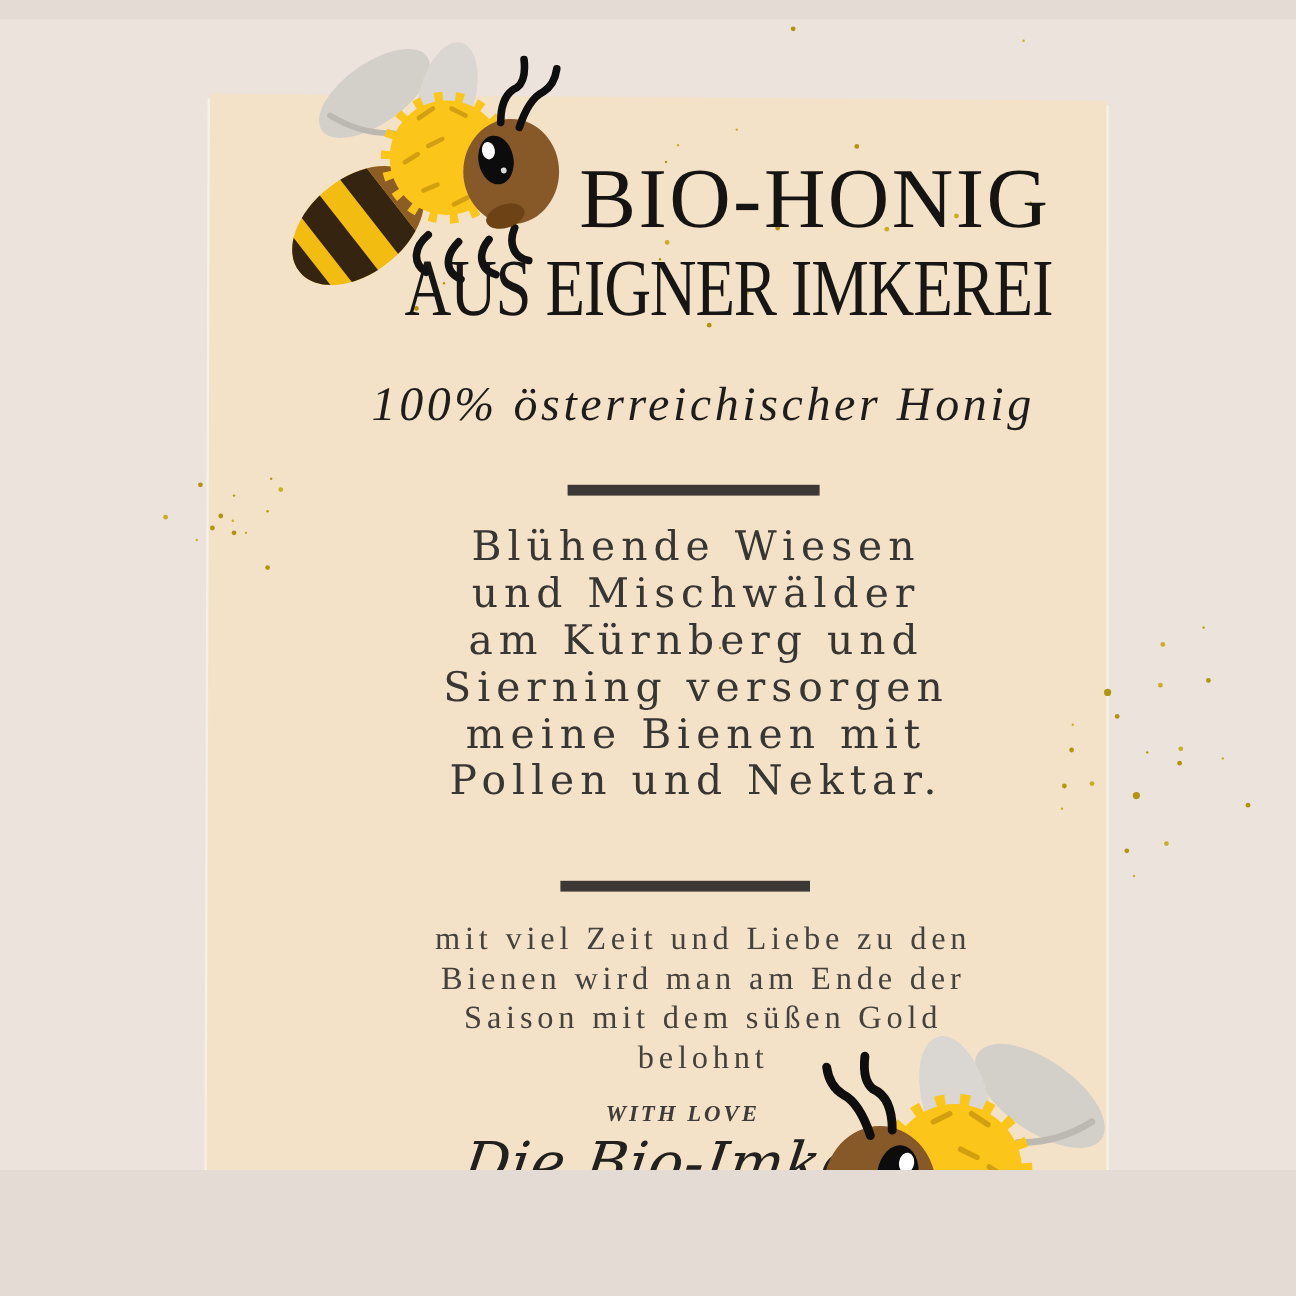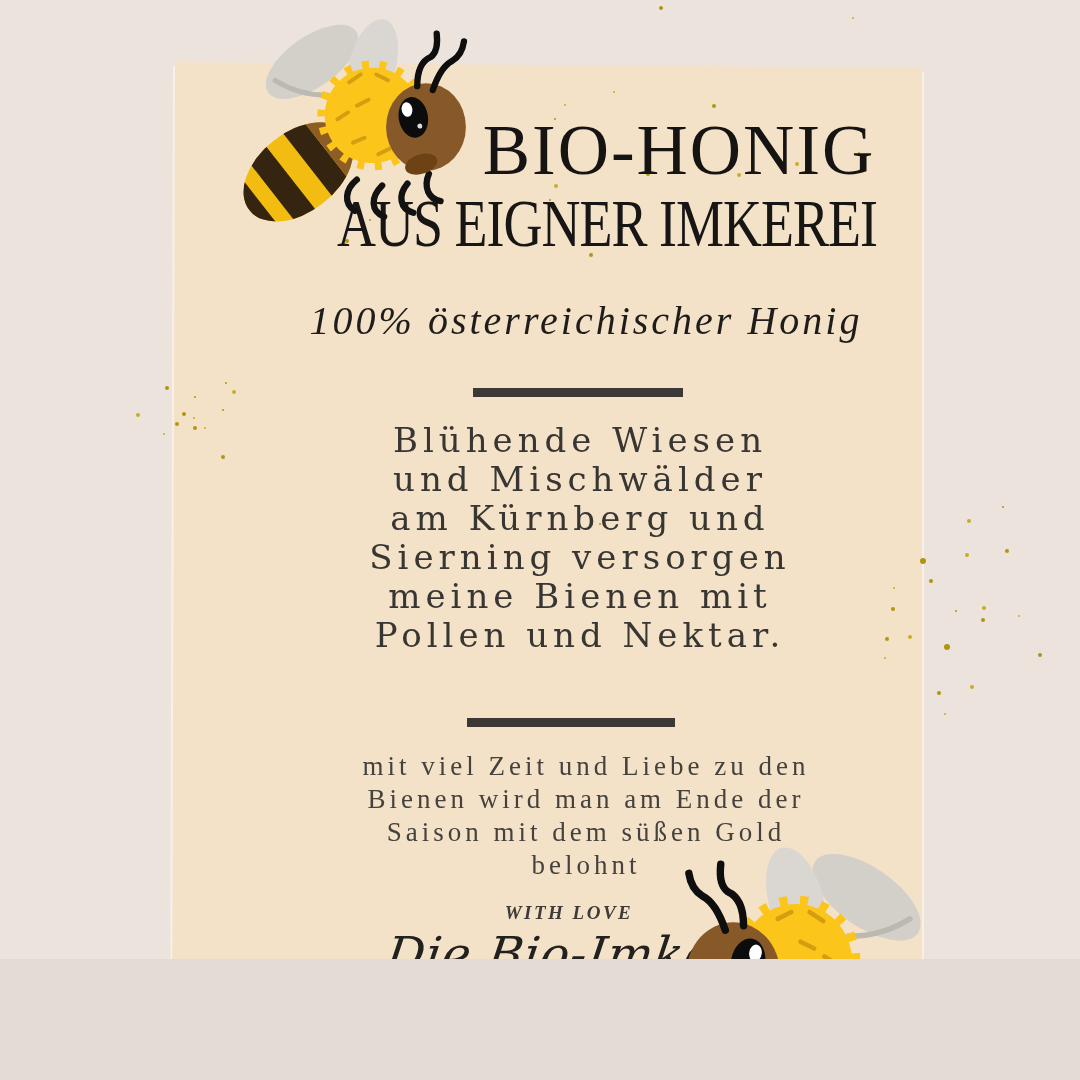--- a/index.html
+++ b/index.html
@@ -1,17 +1,17 @@
 <!DOCTYPE html>
 <html><head>
 <meta charset="utf-8">
 <style>
   html,body{margin:0;padding:0;background:#e4dbd5;}
   .canvas{
-    position:relative;width:1080px;height:959px;margin:0 auto;
+    position:relative;width:1080px;height:959px;margin:16px auto;
     background:#ece3dd;overflow:hidden;
     font-family:"Liberation Serif",serif;
   }
   svg.paper-layer{position:absolute;inset:0;z-index:0;}
   .speckles{
     position:absolute;left:0;top:0;width:4px;height:4px;border-radius:50%;z-index:1;
     background:transparent;
     box-shadow:
       659px 6px 0 0 #b1950f, 851px 16px 0 -1px #c9ad25, 712px 104px 0 0 #b1950f,
       795px 162px 0 0 #c9ad25, 857px 151px 0 -1px #b1950f, 646px 172px 0 0 #b1950f,

